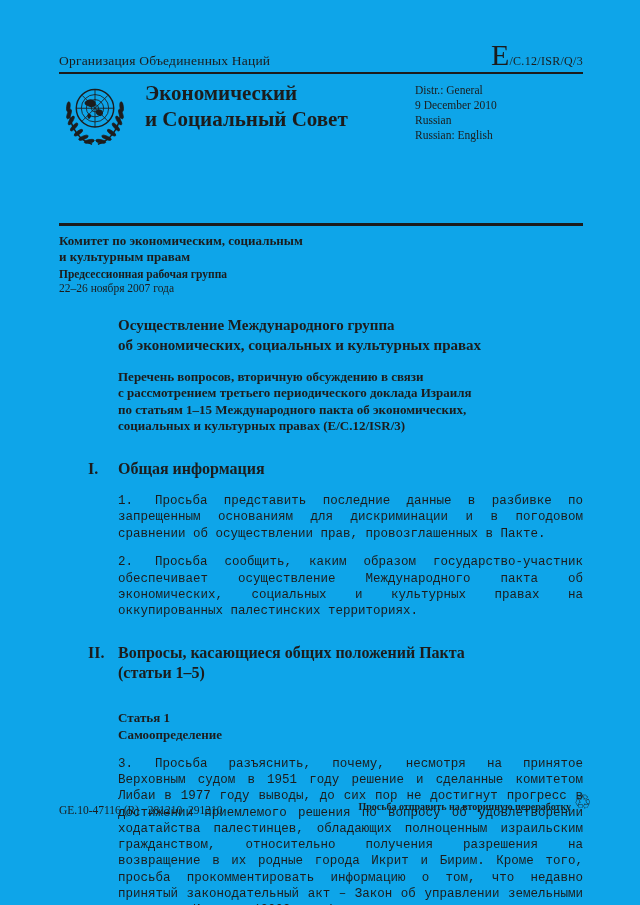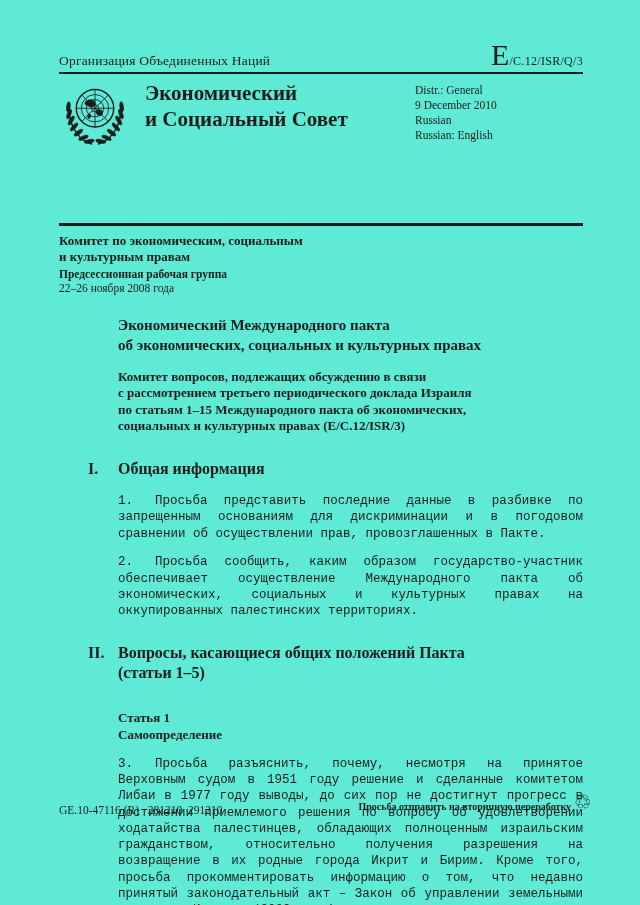--- a/index.html
+++ b/index.html
@@ -2,21 +2,21 @@
 <html lang="ru"><head>
 <meta charset="utf-8">
 <style>
   html, body { margin: 0; padding: 0; }
   body {
     width: 640px; height: 905px;
     background: #ffffff;
     color: #1c1c1c;
     font-family: "Liberation Serif", "DejaVu Serif", serif;
   }
-  .page { position: relative; width: 640px; height: 905px; overflow: hidden; background: #5eead4; }
+  .page { position: relative; width: 640px; height: 905px; overflow: hidden; background: #0ea5e9; }
   .content { padding: 42px 57px 0 59px; }
 
   .toprow { display: flex; justify-content: space-between; align-items: baseline; }
   .org-name { font-size: 13.5px; letter-spacing: 0.2px; }
   .symbol-big { font-size: 30px; line-height: 26px; }
   .symbol-rest { font-size: 12px; letter-spacing: 0.3px; margin-top: 32px; }
 
   .rule-thin { border: none; border-top: 2px solid #1c1c1c; margin: 3px 0 0 0; }
   .rule-thick { border: none; border-top: 3px solid #1c1c1c; margin: 73px 0 0 0; }
 
@@ -107,30 +107,30 @@
         <div>Russian: English</div>
       </div>
     </div>
 
     <hr class="rule-thick">
 
     <div class="committee">
       <div class="committee-name">Комитет по экономическим, социальным</div>
       <div class="committee-name">и культурным правам</div>
       <div class="committee-sub">Предсессионная рабочая группа</div>
-      <div class="committee-dates">22–26 ноября 2008 года</div>
+      <div class="committee-dates">22–26 ноября 2007 года</div>
     </div>
 
     <div class="title-block">
       <div class="title-main">
-        <div>Экономический Международного пакта</div>
+        <div>Осуществление Международного группа</div>
         <div>об экономических, социальных и культурных правах</div>
       </div>
       <div class="title-sub">
-        <div>Комитет вопросов, подлежащих обсуждению в связи</div>
+        <div>Перечень вопросов, вторичную обсуждению в связи</div>
         <div>с рассмотрением третьего периодического доклада Израиля</div>
         <div>по статьям 1–15 Международного пакта об экономических,</div>
         <div>социальных и культурных правах (E/C.12/ISR/3)</div>
       </div>
     </div>
 
     <div class="sec-heading">
       <span class="sec-num">I.</span>
       <span>Общая информация</span>
     </div>

